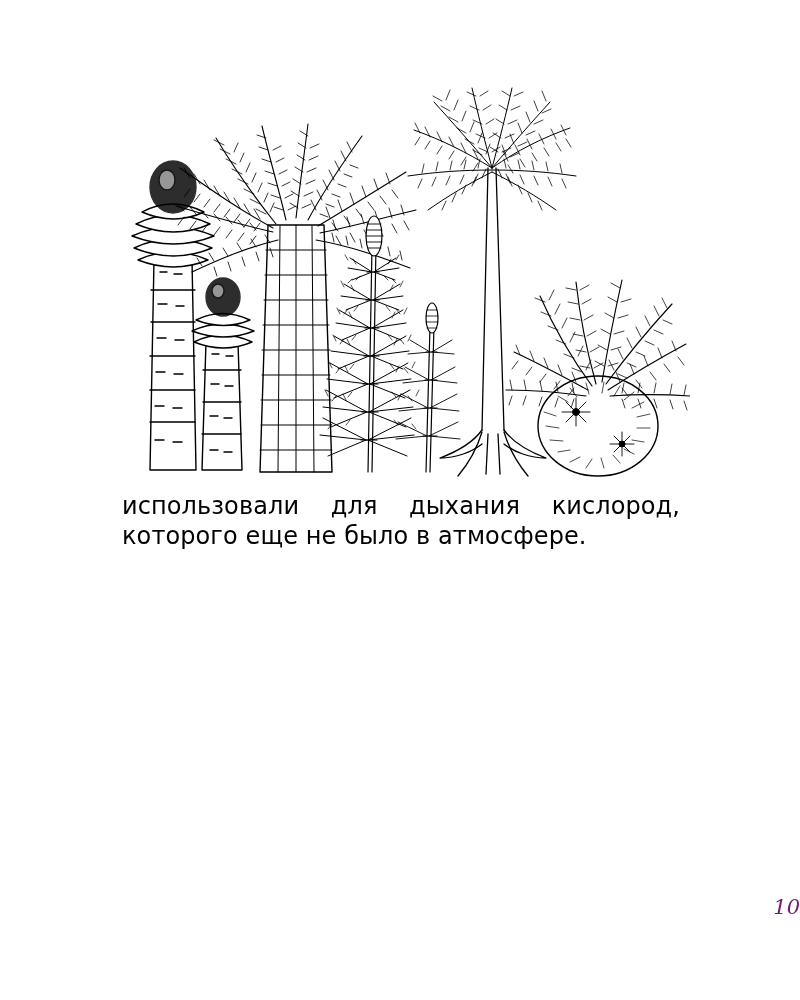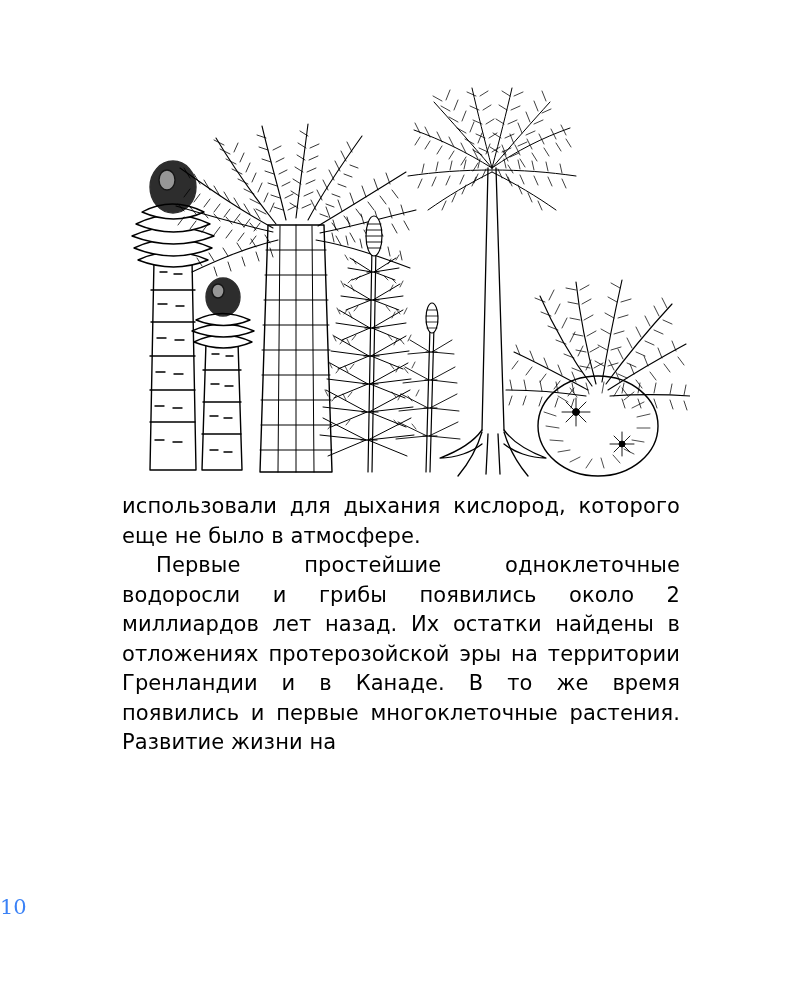--- a/index.html
+++ b/index.html
@@ -35,39 +35,40 @@
   }
   .body-text {
     position: absolute;
     left: 122px;
     top: 492px;
     width: 558px;
   }
   .para {
     margin: 0 0 0 0;
     font-family: "DejaVu Sans", sans-serif;
-    font-size: 21px;
+    font-size: 24px;
     line-height: 29.5px;
     text-align: justify;
     text-justify: inter-word;
     letter-spacing: 0.1px;
     color: #000;
   }
   .para.indent {
     text-indent: 34px;
   }
   .page-number {
     position: absolute;
     left: 0;
     top: 895px;
     width: 800px;
-    text-align: left;
+    text-align: right;
     font-family: "DejaVu Serif", serif;
+    font-style: italic;
     font-size: 21px;
-    color: #3b82f6;
+    color: #701a75;
   }
 </style>
 </head>
 <body>
 
 <div class="page">
 
   <div class="illustration">
     <svg viewBox="0 0 580 420" xmlns="http://www.w3.org/2000/svg">
       <g stroke="#000" fill="none" stroke-width="1.4" stroke-linecap="round" stroke-linejoin="round">
@@ -293,18 +294,17 @@
             <path d="M512 339 l3 9 M528 339 l3 9 M544 339 l3 9 M560 340 l3 9 M574 341 l3 9"></path>
           </g>
         </g>
 
       </g>
     </svg>
   </div>
 
   <div class="body-text">
     <p class="para">использовали для дыхания кислород, которого еще не было в атмосфере.</p>
-    <p class="para indent">Первые простейшие одноклеточные водоросли и грибы появились около 2 миллиардов лет назад. Их остатки найдены в отложениях протерозойской эры на территории Гренландии и в Канаде. В то же время появились и первые многоклеточные растения. Развитие жизни на</p>
   </div>
 
   <div class="page-number">10</div>
 
 </div>
 
 </body></html>

